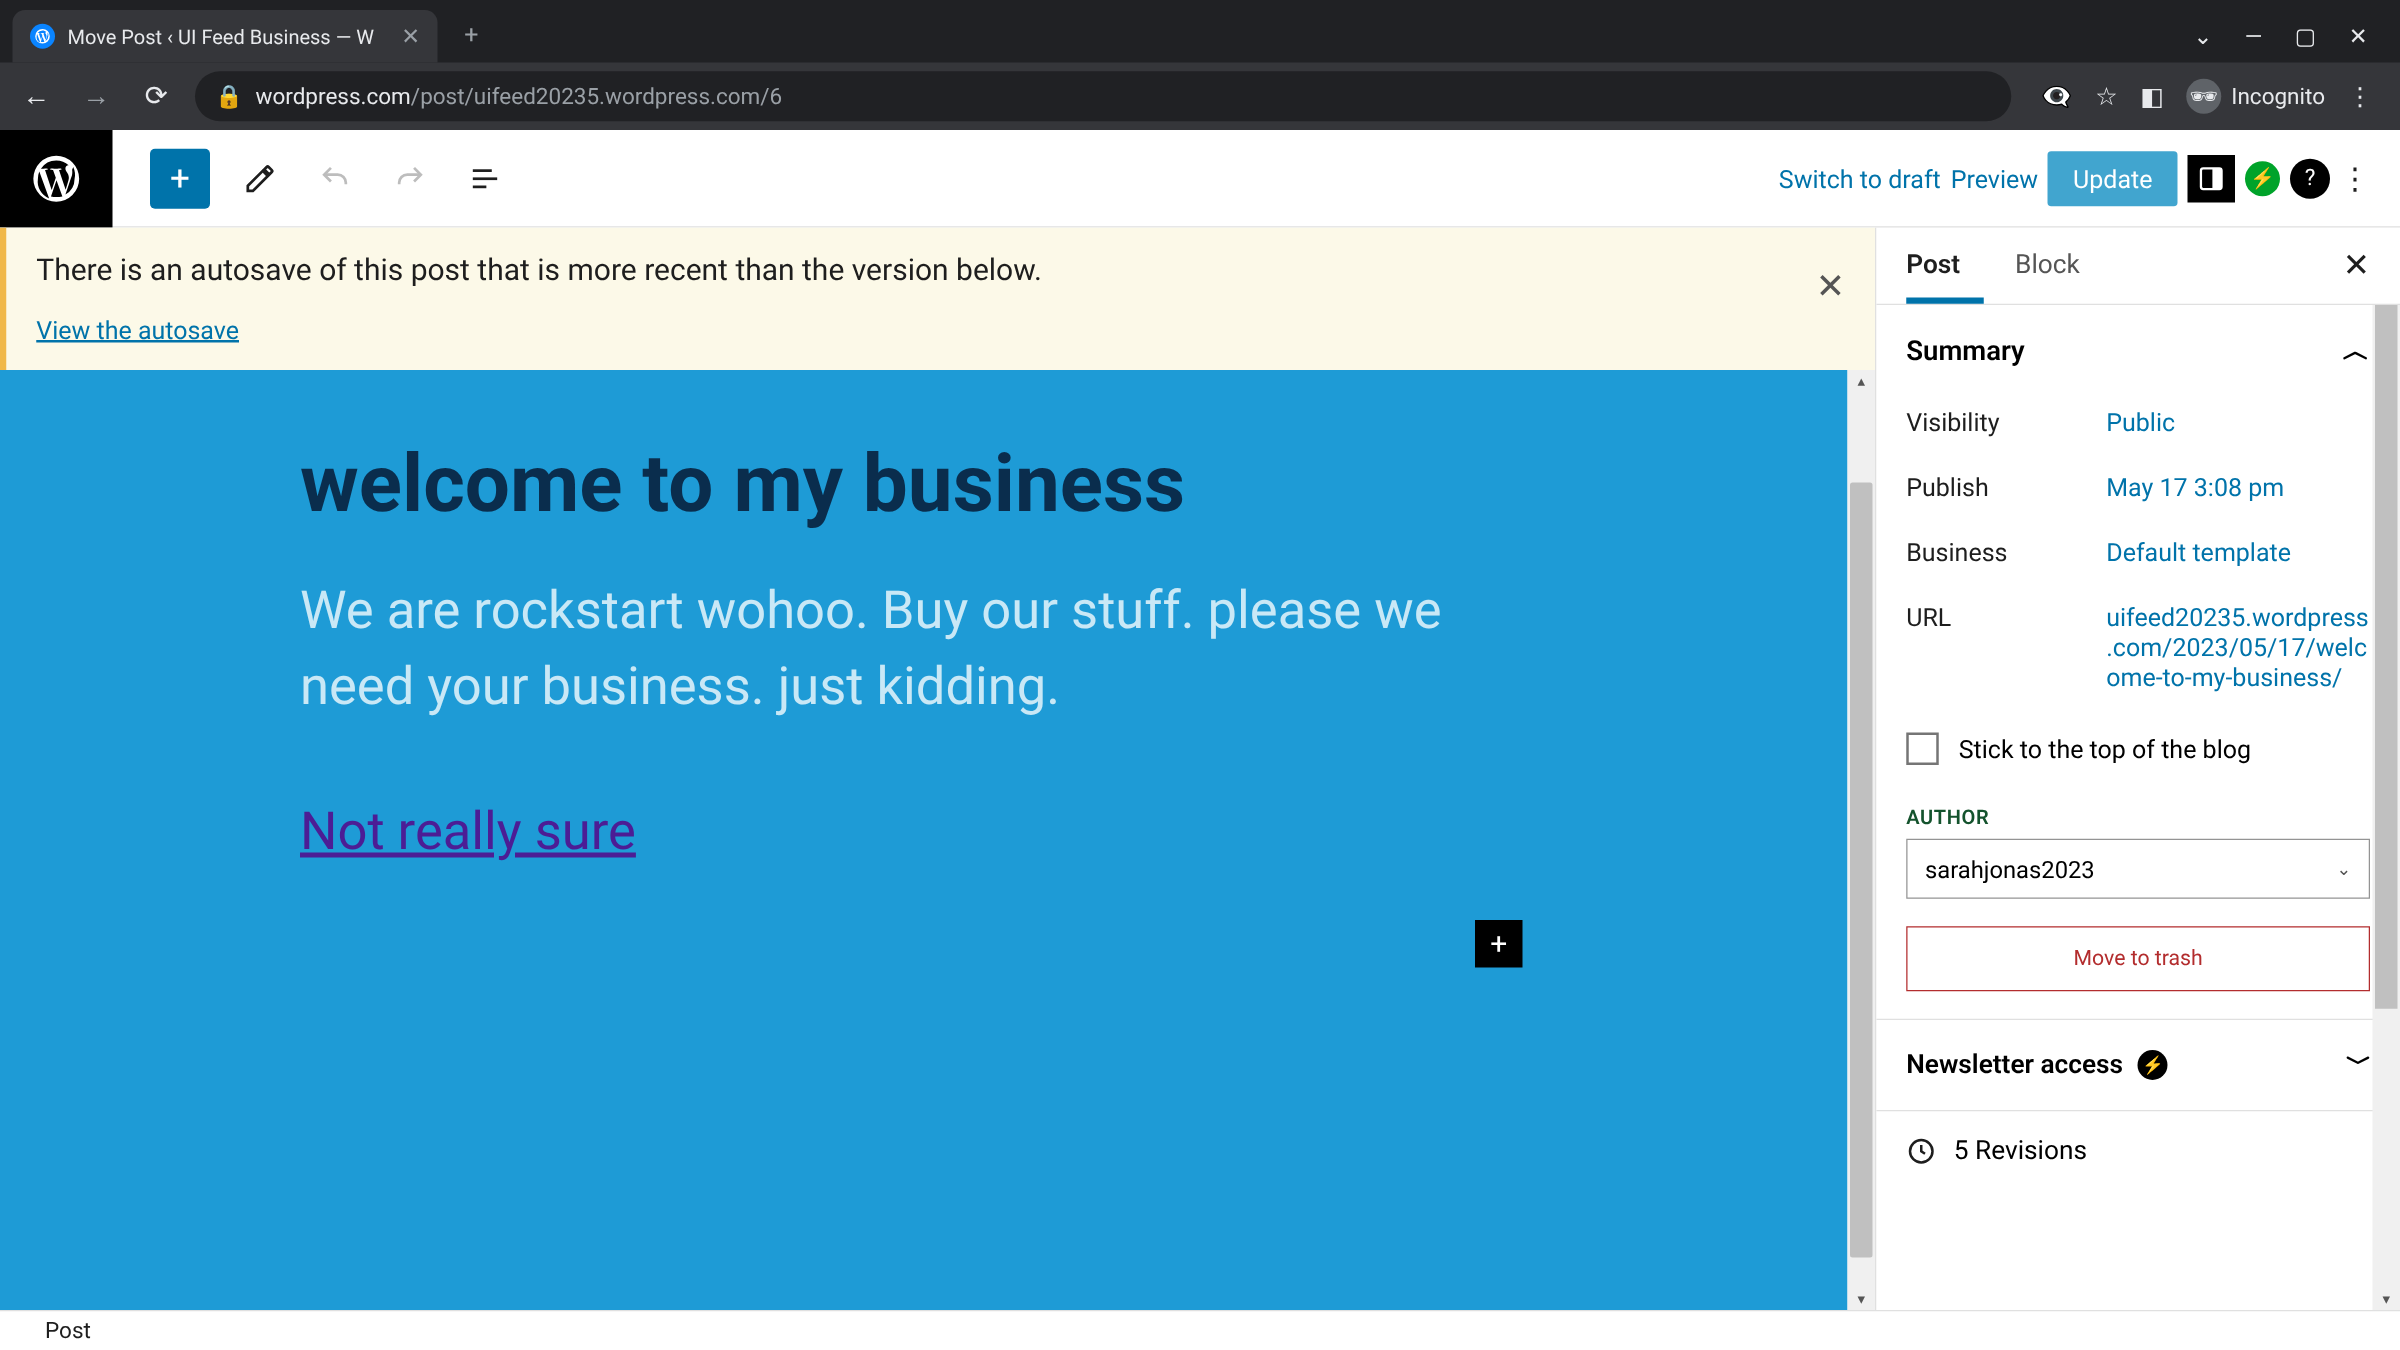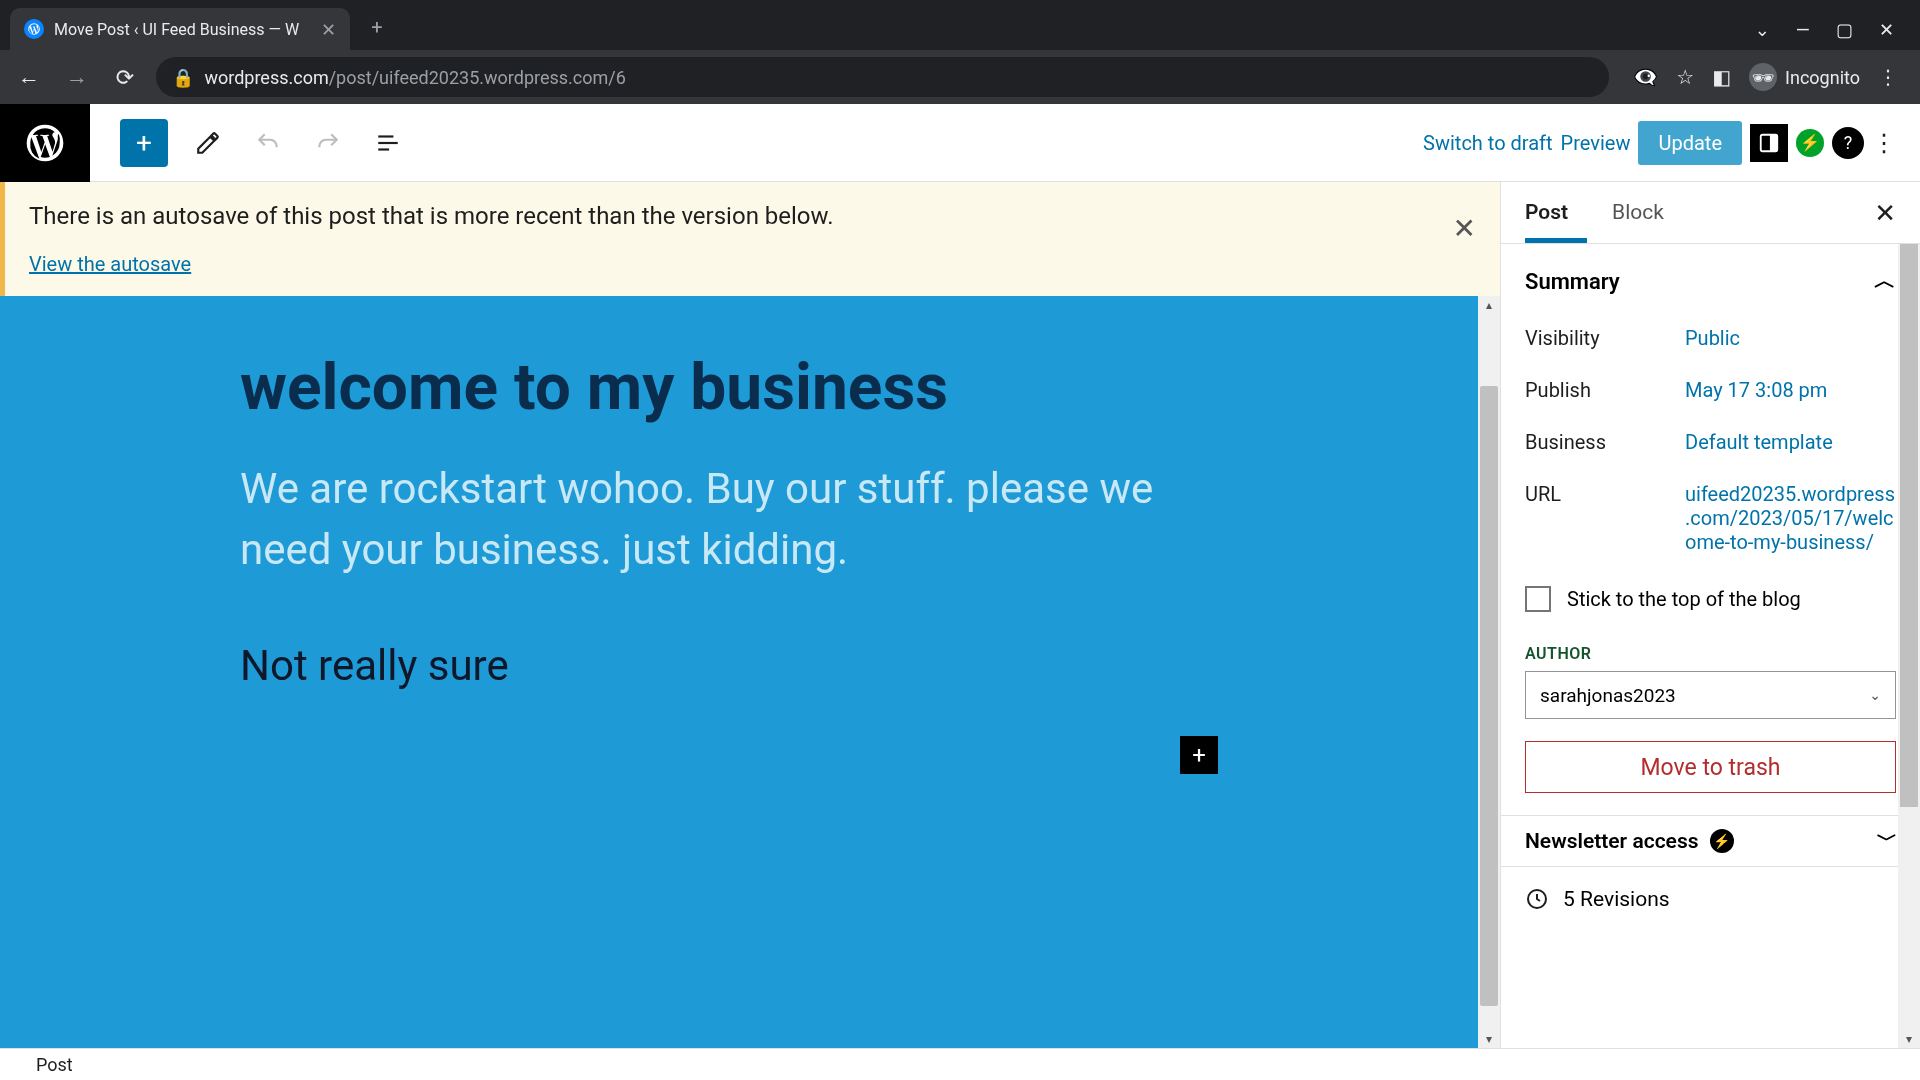--- a/index.html
+++ b/index.html
@@ -55,43 +55,43 @@
 
 .canvas-wrap { flex:1; position:relative; overflow:hidden; }
 .canvas-scroll { position:absolute; right:0; top:0; width:22px; height:100%; background:#f0f0f0; }
 .canvas-scroll .thumb { position:absolute; top:90px; left:2px; width:18px; height:620px; background:#c0c0c0; border-radius:2px; }
 .canvas-scroll .arrow { position:absolute; left:0; width:22px; height:18px; display:flex; align-items:center; justify-content:center; font-size:12px; color:#555; }
 .canvas-scroll .arrow.up { top:0; }
 .canvas-scroll .arrow.down { bottom:0; }
 .canvas { background:#1e9bd6; height:100%; padding:54px 240px 52px 240px; position:relative; margin-right:22px; }
 .canvas h1 { color:#0a2d4d; font-size:64px; font-weight:700; margin-bottom:34px; }
 .canvas .para { color:#c9e8f6; font-size:42px; line-height:1.45; margin-bottom:60px; max-width:1000px; }
-.canvas .para2 { color:#0f172a; font-size:42px; }
+.canvas .para2 { color:#4c1d95; font-size:42px;text-decoration:underline; }
 .add-block { position:absolute; width:38px; height:38px; background:#000; color:#fff; display:flex; align-items:center; justify-content:center; font-size:24px; }
 
 
 .sidebar { width:420px; border-left:1px solid #e0e0e0; display:flex; flex-direction:column; overflow:hidden; position:relative; }
 .side-tabs { display:flex; align-items:center; height:62px; padding:0 24px; border-bottom:1px solid #e0e0e0; position:relative; }
 .side-tab { font-size:21px; color:#555; margin-right:44px; padding-bottom:2px; }
 .side-tab.active { color:#1e1e1e; font-weight:600; }
 .side-tab-underline { position:absolute; bottom:0; left:24px; width:62px; height:5px; background:#0073aa; }
 .side-close { margin-left:auto; font-size:26px; color:#1e1e1e; }
 .side-body { flex:1; overflow-y:auto; padding-bottom:10px; }
 .panel-header { display:flex; align-items:center; padding:22px 24px 16px; font-size:22px; font-weight:600; }
 .panel-header .chev { margin-left:auto; }
 .row { display:flex; padding:14px 24px; font-size:20px; }
 .row .label { width:160px; color:#1e1e1e; }
 .row .value { color:#0073aa; flex:1; word-break:break-word; }
 .checkbox-row { display:flex; align-items:center; padding:18px 24px; gap:16px; font-size:20px; }
 .checkbox { width:26px; height:26px; border:2px solid #757575; }
 .author-label { padding:14px 24px 8px; font-size:16px; font-weight:600; letter-spacing:0.5px; color:#14532d; text-transform:uppercase; }
 .select { margin:0 24px; border:1px solid #949494; height:48px; display:flex; align-items:center; padding:0 14px; font-size:19px; position:relative; }
 .select .caret { margin-left:auto; font-size:14px; color:#555; }
-.trash-btn { margin:22px 24px; border:1px solid #b32d2e; color:#b32d2e; height:52px; display:flex; align-items:center; justify-content:center; font-size:23px; }
-.panel-collapsed { border-top:1px solid #e0e0e0; display:flex; align-items:center; padding:11px 24px; font-size:21px; font-weight:600; gap:12px; }
+.trash-btn { margin:22px 24px; border:1px solid #b32d2e; color:#b32d2e; height:52px; display:flex; align-items:center; justify-content:center; font-size:17px; }
+.panel-collapsed { border-top:1px solid #e0e0e0; display:flex; align-items:center; padding:22px 24px; font-size:21px; font-weight:600; gap:12px; }
 .jetpack-dot { width:24px; height:24px; background:#000; border-radius:50%; display:inline-flex; align-items:center; justify-content:center; color:#fff; font-size:14px; }
 .panel-collapsed .chev { margin-left:auto; transform:rotate(180deg); }
 .revisions { border-top:1px solid #e0e0e0; display:flex; align-items:center; padding:20px 24px 0; font-size:21px; gap:14px; }
 .side-scroll { position:absolute; right:0; top:62px; width:22px; height:calc(100% - 62px); background:#f0f0f0; }
 .side-scroll .thumb { position:absolute; top:0; left:2px; width:18px; height:70%; background:#c0c0c0; }
 .side-scroll .arrow { position:absolute; left:0; width:22px; height:18px; display:flex; align-items:center; justify-content:center; font-size:12px; color:#555; bottom:0; }
 
 
 .statusbar { height:32px; border-top:1px solid #e0e0e0; display:flex; align-items:center; padding:0 36px; font-size:18px; color:#1e1e1e; }
 

